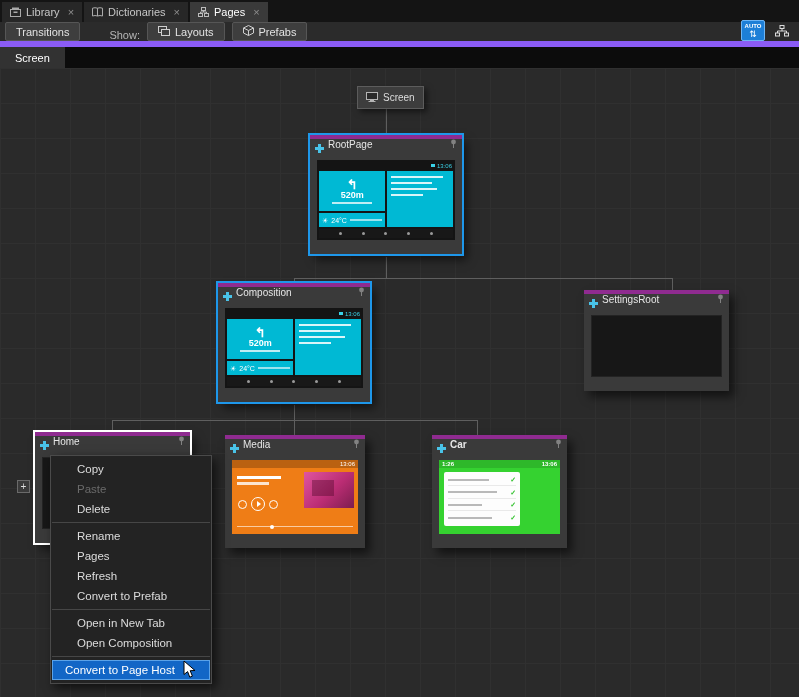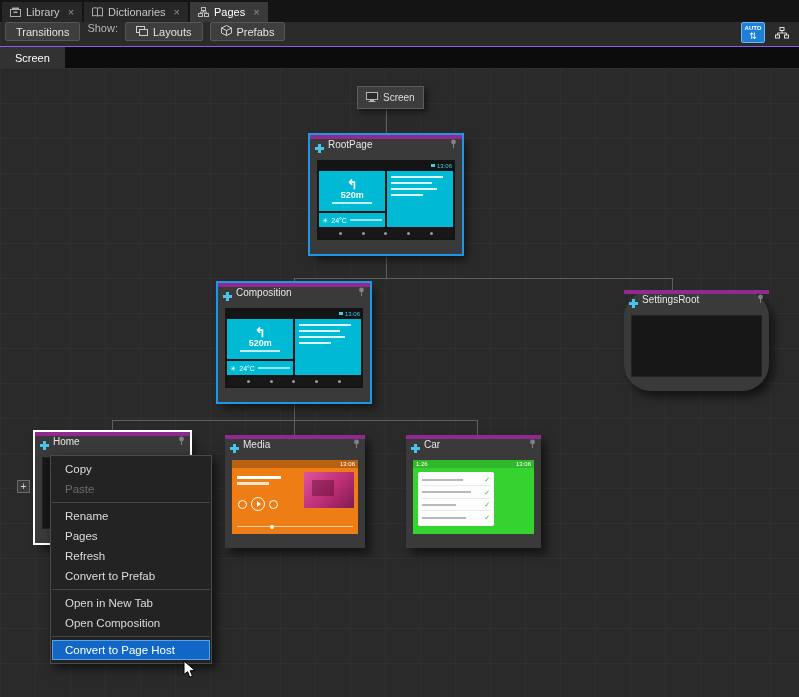--- a/index.html
+++ b/index.html
@@ -9,25 +9,25 @@
 
   
   .doc-tabbar { height:22px; background:#141414; display:flex; align-items:flex-end; padding-left:2px; gap:2px; }
   .doc-tab { height:20px; display:flex; align-items:center; gap:5px; padding:0 8px;
              background:#272727; color:#c6c6c6; font-size:11px; cursor:default; }
   .doc-tab.active { background:#3a3a3a; color:#fff; }
   .dt-close { color:#8f8f8f; font-size:11px; margin-left:3px; }
   .dt-icon svg { display:block; }
 
   
-  .toolbar { height:25px; background:#2b2b2b; display:flex; align-items:flex-start; padding:0 5px; gap:7px;
-             border-bottom:1px solid #8b5cf6; }
+  .toolbar { height:25px; background:#2b2b2b; display:flex; align-items:flex-end; padding:0 5px; gap:7px;
+             border-bottom:6px solid #8b5cf6; }
   .tb-btn { height:19px; background:#3e3e3e; border:1px solid #565656; border-radius:2px; color:#e2e2e2;
             font-size:11px; padding:0 10px; display:flex; align-items:center; gap:5px; font-family:inherit; }
-  .tb-label { color:#b5b5b5; font-size:11px; }
+  .tb-label { color:#b5b5b5; font-size:11px; margin-left:22px; }
   .tb-right { margin-left:auto; display:flex; align-items:center; gap:5px; }
   .auto-btn { width:24px; height:21px; background:#1d7fd7; border:1px solid #6db5f5; border-radius:2px;
               color:#fff; display:flex; flex-direction:column; align-items:center; justify-content:center;
               font-size:6px; line-height:7px; font-weight:bold; font-family:inherit; }
   .auto-arrows { font-size:9px; line-height:9px; font-weight:normal; }
   .tb-iconbtn { width:24px; height:21px; background:transparent; border:none; display:flex;
                 align-items:center; justify-content:center; }
 
   
   .viewbar { height:21px; background:#0c0c0c; display:flex; align-items:stretch; }
@@ -105,21 +105,21 @@
   .tc-bar { height:2px; background:#b9b9b9; }
   .tc-row:nth-child(1) .tc-bar { width:60%; } .tc-row:nth-child(2) .tc-bar { width:72%; }
   .tc-row:nth-child(3) .tc-bar { width:50%; } .tc-row:nth-child(4) .tc-bar { width:64%; }
   .tc-check { color:#35c230; font-size:7px; line-height:7px; }
 
   .thumb-dark { background:#171717; border:1px solid #232323; }
 
   
   .ctx-menu { position:absolute; left:50px; top:387px; width:162px; background:#232323; border:1px solid #4a4a4a;
               box-shadow:4px 4px 10px rgba(0,0,0,.65); padding:3px 0; z-index:20; }
-  .mi { height:20px; line-height:20px; padding:0 14px; color:#dcdcdc; font-size:11.5px; white-space:nowrap; }
+  .mi { height:20px; line-height:20px; padding:0 26px; color:#dcdcdc; font-size:11.5px; white-space:nowrap; }
   .mi.disabled { color:#6a6a6a; }
   .mi.highlighted { background:var(--menu-highlight,#1266c6); outline:1px solid #5aa2e8; outline-offset:-1px;
                     color:#fff; margin:0 1px; padding:0 13px; }
   .msep { height:1px; background:#464646; margin:3px 1px; }
 
   
   .plus-btn { position:absolute; width:13px; height:13px; background:#3a3a3a; border:1px solid #6a6a6a;
               color:#ddd; font-size:10px; line-height:11px; text-align:center; }
   .cursor { position:absolute; z-index:30; }
 </style>
@@ -324,21 +324,21 @@
             <span class="tn-dot"></span>
               <span class="tn-dot"></span>
               <span class="tn-dot"></span>
               <span class="tn-dot"></span>
               <span class="tn-dot"></span>
           </div>
         </div>
       </div>
     </div>
 
-    <div class="node" style="left:624px;top:222px;width:145px;border-radius:27px;">
+    <div class="node" style="left:584px;top:222px;width:145px;">
       <div class="stripe"></div>
       <div class="nhead">
         <span><svg width="9" height="9" viewBox="0 0 9 9">
               <path d="M3 0h3v3h3v3H6v3H3V6H0V3h3z" fill="#49c3e8"></path>
             </svg></span>
         <span class="nlabel">SettingsRoot</span>
         <span class="npin">
             <svg width="7" height="10" viewBox="0 0 7 10">
               <circle cx="3.5" cy="3" r="2.4" fill="#9a9a9a"></circle>
               <rect x="3" y="5" width="1" height="4" fill="#9a9a9a"></rect>
@@ -397,21 +397,21 @@
                 <span class="tm-play"></span>
               </span>
             <span class="tm-c small"></span>
           </div>
           <div class="tm-progress"></div>
           <div class="tm-knob"></div>
         </div>
       </div>
     </div>
 
-    <div class="node" style="left:406px;top:367px;width:135px;">
+    <div class="node" style="left:432px;top:367px;width:135px;font-weight:bold;">
       <div class="stripe"></div>
       <div class="nhead">
         <span><svg width="9" height="9" viewBox="0 0 9 9">
               <path d="M3 0h3v3h3v3H6v3H3V6H0V3h3z" fill="#49c3e8"></path>
             </svg></span>
         <span class="nlabel">Car</span>
         <span class="npin">
             <svg width="7" height="10" viewBox="0 0 7 10">
               <circle cx="3.5" cy="3" r="2.4" fill="#9a9a9a"></circle>
               <rect x="3" y="5" width="1" height="4" fill="#9a9a9a"></rect>
@@ -444,20 +444,21 @@
           </div>
         </div>
       </div>
     </div>
 
     <div class="plus-btn" style="left:17px;top:412px;">+</div>
 
     <div class="ctx-menu">
       <div class="mi">Copy</div>
       <div class="mi disabled">Paste</div>
+      <div class="mi">Delete</div>
       <div class="msep"></div>
       <div class="mi">Rename</div>
       <div class="mi">Pages</div>
       <div class="mi">Refresh</div>
       <div class="mi">Convert to Prefab</div>
       <div class="msep"></div>
       <div class="mi">Open in New Tab</div>
       <div class="mi">Open Composition</div>
       <div class="msep"></div>
       <div class="mi highlighted">Convert to Page Host</div>

